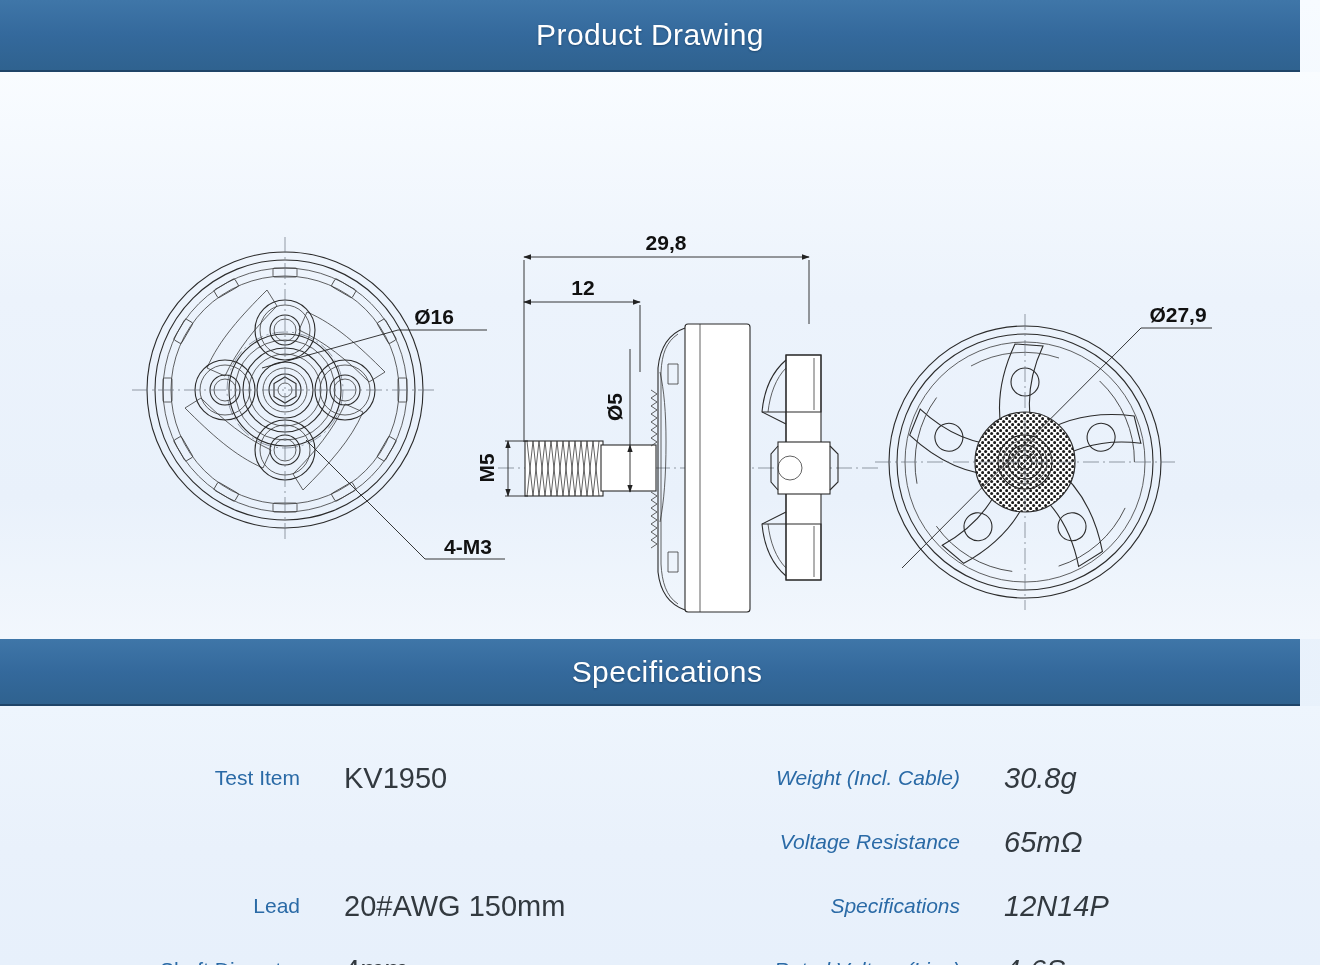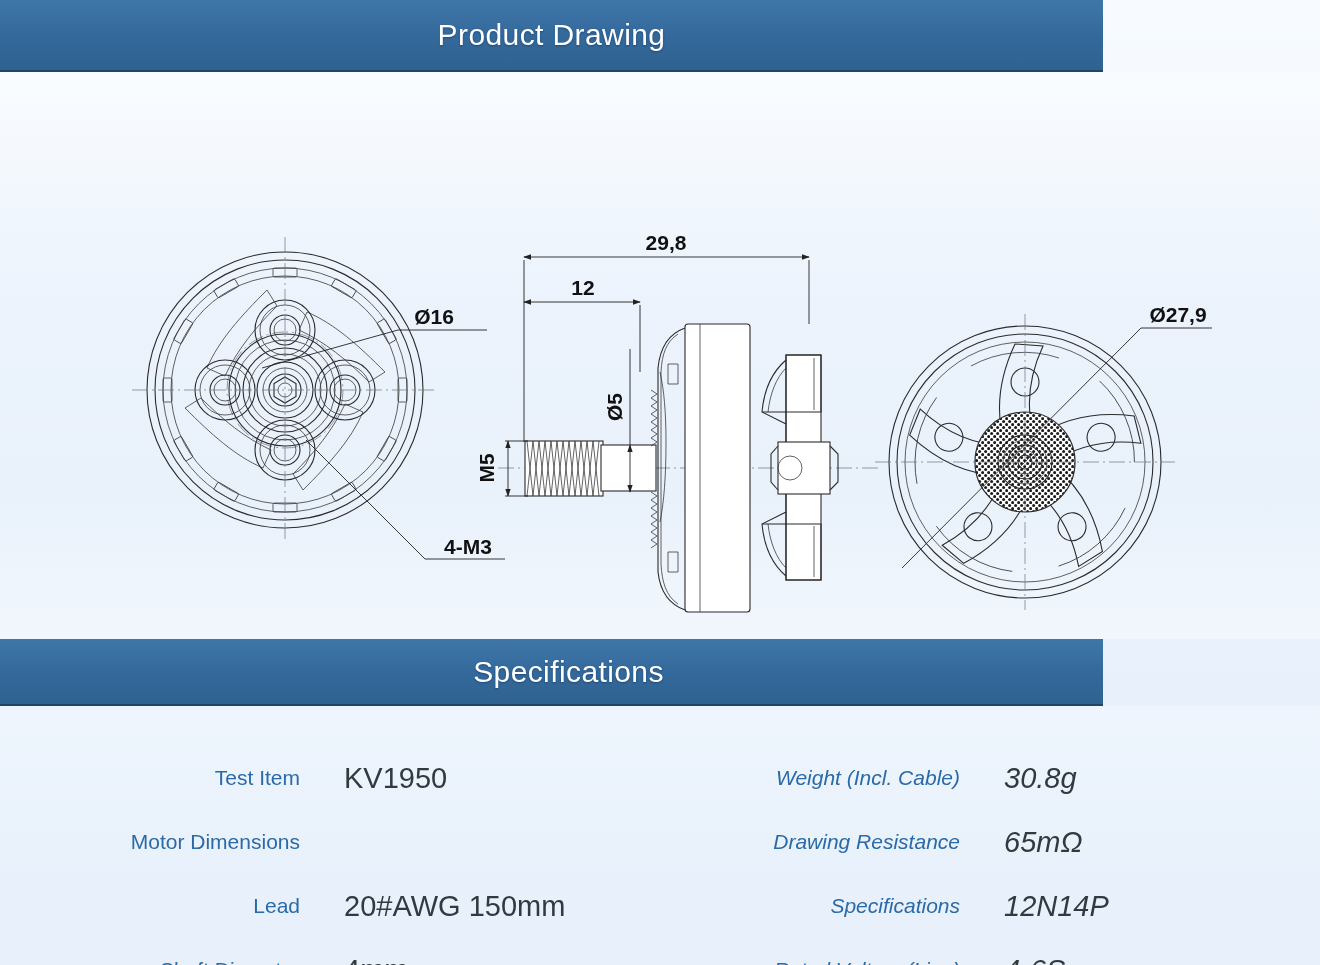--- a/index.html
+++ b/index.html
@@ -11,21 +11,21 @@
     background: #eef4fb;
   }
   #page {
     position: relative;
     width: 1320px; height: 965px;
     background: linear-gradient(180deg, #f7fbff 0%, #eaf2fc 45%, #e8f1fb 80%, #eef5fd 100%);
   }
 
   
   .banner {
-    position: absolute; left: 0; width: 1103px;
+    position: absolute; left: 0; width: 1300px;
     background: linear-gradient(180deg, #3f76a8 0%, #34699c 50%, #2f628f 100%);
     border-bottom: 2px solid #1f4468;
     display: flex; align-items: center; justify-content: center;
   }
   .banner-title {
     color: #ffffff;
     font-size: 30px;
     font-weight: 400;
     letter-spacing: 0.4px;
     text-shadow: 0 1px 2px rgba(10,40,70,0.45);
@@ -424,24 +424,23 @@
           <div class="spec-cell spec-value">KV1950</div>
         </div>
         <div class="col-right">
           <div class="spec-cell spec-label">Weight (Incl. Cable)</div>
           <div class="spec-cell spec-value">30.8g</div>
         </div>
       </div>
 
       <div class="spec-row">
         <div class="col-left">
-          <div class="spec-cell spec-label">Motor Dimensions</div>
         </div>
         <div class="col-right">
-          <div class="spec-cell spec-label">Drawing Resistance</div>
+          <div class="spec-cell spec-label">Voltage Resistance</div>
           <div class="spec-cell spec-value">65mΩ</div>
         </div>
       </div>
 
       <div class="spec-row">
         <div class="col-left">
           <div class="spec-cell spec-label">Lead</div>
           <div class="spec-cell spec-value">20#AWG 150mm</div>
         </div>
         <div class="col-right">

